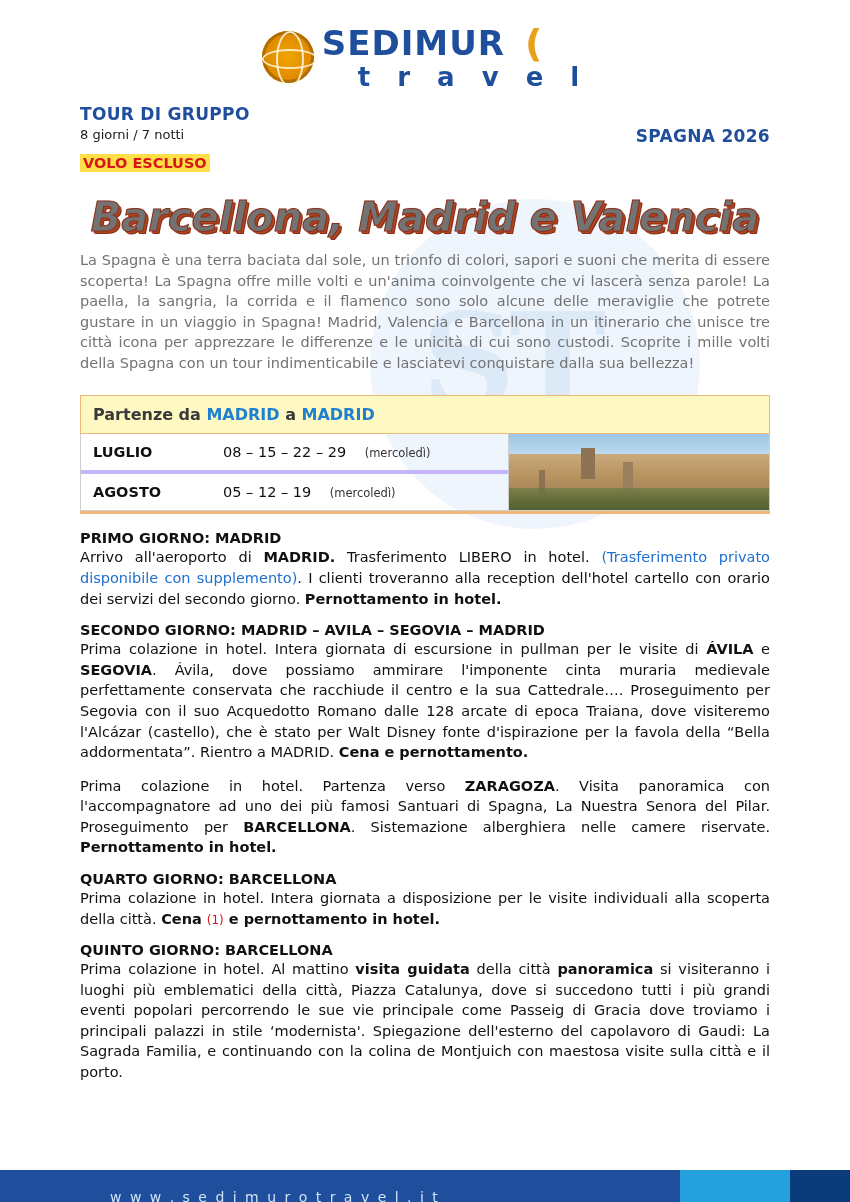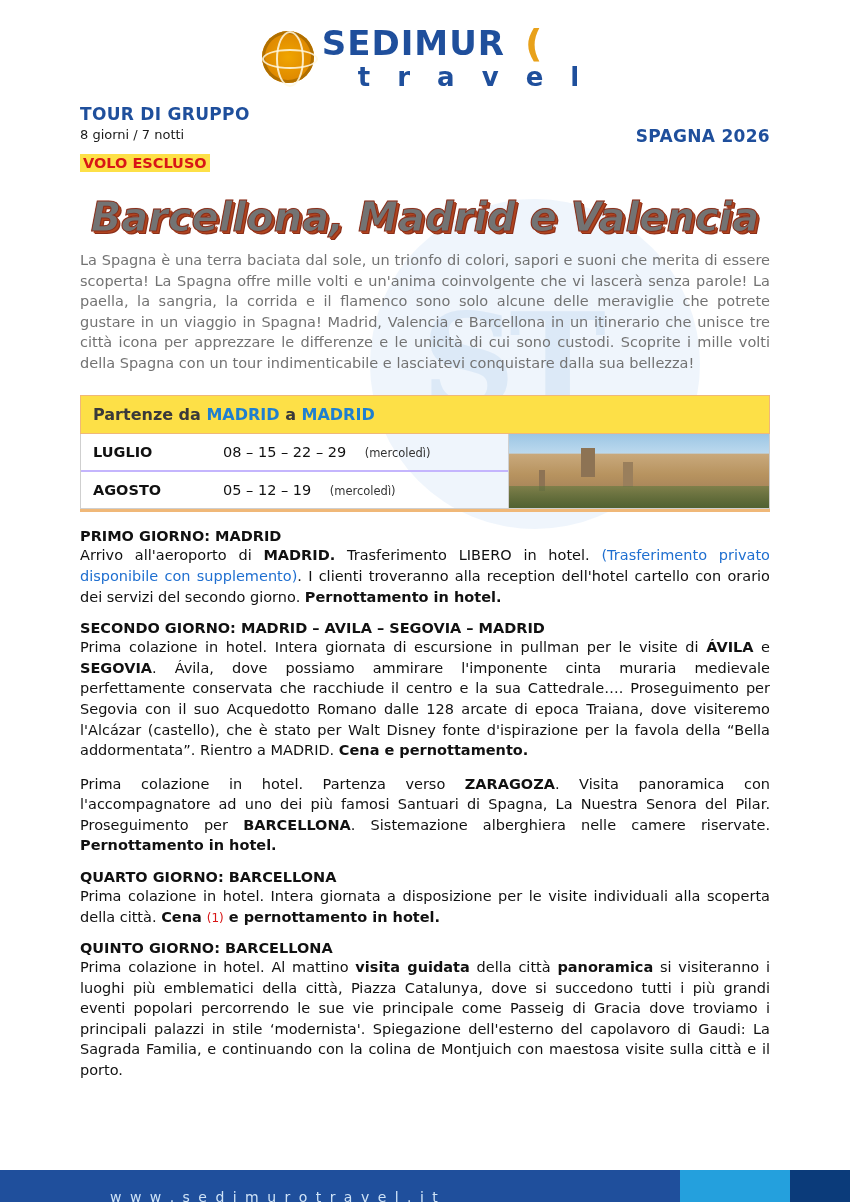--- a/index.html
+++ b/index.html
@@ -152,32 +152,32 @@
     margin: 10px 80px 0 80px;
     font-size: 14.5px;
     line-height: 1.42;
     color: #737373;
     text-align: justify;
   }
 
   
   .dep-wrap { margin: 22px 80px 0 80px; }
   .dep-header {
-    background: #fde047;
+    background: #fef9c3;
     padding: 9px 12px;
     font-size: 16px;
     font-weight: bold;
     color: #3a3a3a;
     border: 1px solid #f0b878;
   }
   .dep-header .city { color: #1f7fd0; }
   .dep-body { display:flex; border:1px solid #cfcfcf; border-top:none; }
   .dep-table { flex: 1 1 auto; border-collapse: collapse; width: 62%; }
   .dep-table td {
-    border-bottom: 2px solid #c4b5fd;
+    border-bottom: 4px solid #c4b5fd;
     padding: 10px 12px;
     font-size: 14.5px;
     color: #111;
   }
   .dep-table tr:last-child td { border-bottom: none; }
   .dep-month { font-weight: bold; width: 130px; }
   .dep-note { font-size: 11.5px; color: #333; }
   .dep-photo {
     width: 38%;
     border-left: 1px solid #cfcfcf;

